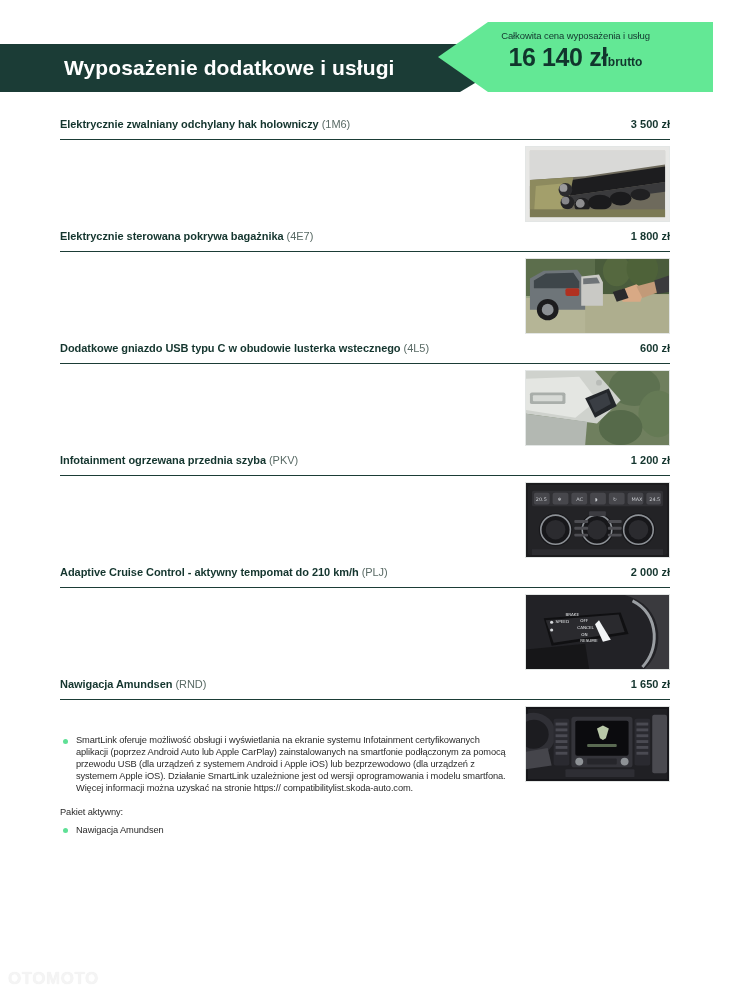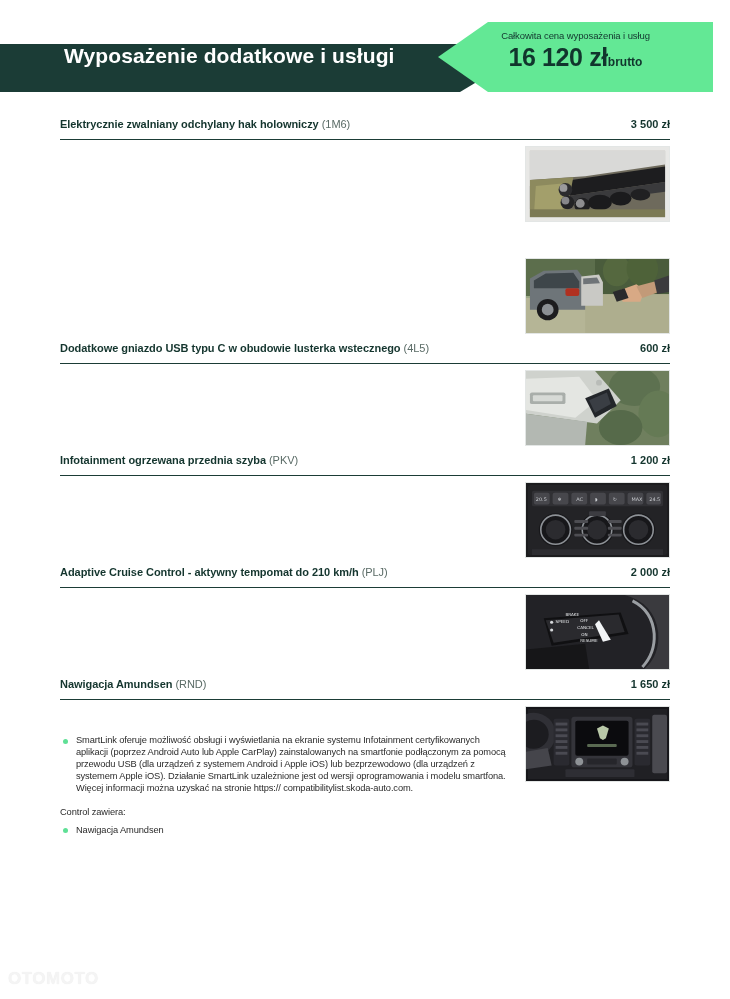--- a/index.html
+++ b/index.html
@@ -30,20 +30,21 @@
 
   .header-bar {
     position: absolute;
     left: 0;
     top: 22px;
     width: 500px;
     height: 48px;
     background: #1b3c36;
     clip-path: polygon(0 0, 460px 0, 500px 50%, 460px 100%, 0 100%);
     display: flex;
+    align-items: center;
   }
 
   .header-title {
     color: #ffffff;
     font-size: 21px;
     font-weight: bold;
     letter-spacing: 0.1px;
     padding-left: 64px;
     white-space: nowrap;
   }
@@ -219,21 +220,21 @@
 <div class="page">
 
   <div class="header">
     <div class="header-bar">
       <span class="header-title">Wyposażenie dodatkowe i usługi</span>
     </div>
 
     <div class="price-banner">
       <div class="price-caption">Całkowita cena wyposażenia i usług</div>
       <div class="price-amount">
-        <span>16 120 zł</span><span class="brutto">brutto</span>
+        <span>16 140 zł</span><span class="brutto">brutto</span>
       </div>
     </div>
   </div>
 
   <div class="content">
 
     <div class="row">
       <div class="row-head">
         <span class="row-label">
           <span>Elektrycznie zwalniany odchylany hak holowniczy</span>
@@ -258,20 +259,27 @@
           <circle cx="55" cy="58" r="4.5" fill="#8e8e90"></circle>
           <ellipse cx="75" cy="57" rx="12" ry="8" fill="#1b1b1d"></ellipse>
           <ellipse cx="96" cy="53" rx="11" ry="7" fill="#1b1b1d"></ellipse>
           <ellipse cx="116" cy="49" rx="10" ry="6" fill="#202022"></ellipse>
           <rect x="4" y="64" width="137" height="8" fill="#7c7a55"></rect>
         </svg>
       </div>
     </div>
 
     <div class="row">
+      <div class="row-head">
+        <span class="row-label">
+          <span>Elektrycznie sterowana pokrywa bagażnika</span>
+          <span class="code">(4E7)</span>
+        </span>
+        <span class="row-price">1 800 zł</span>
+      </div>
       <div class="row-photo">
         <svg viewBox="0 0 145 76" preserveAspectRatio="none">
           <rect width="145" height="76" fill="#9aa884"></rect>
           <rect x="0" y="0" width="145" height="38" fill="#5c6e4c"></rect>
           <rect x="70" y="0" width="75" height="42" fill="#4a5c3c"></rect>
           <ellipse cx="92" cy="12" rx="14" ry="16" fill="#55683f"></ellipse>
           <ellipse cx="118" cy="10" rx="16" ry="18" fill="#4e6239"></ellipse>
           <rect x="0" y="40" width="145" height="36" fill="#b5b596"></rect>
           <rect x="60" y="36" width="85" height="40" fill="#aeae8e"></rect>
           <path d="M4 20 L18 12 L52 11 L60 22 L60 52 L4 52 Z" fill="#6e7579"></path>
@@ -442,21 +450,21 @@
             <rect x="112" y="40" width="12" height="3"></rect>
             <rect x="112" y="46" width="12" height="3"></rect>
           </g>
           <rect x="128" y="8" width="15" height="60" rx="2" fill="#4a4a50"></rect>
           <rect x="40" y="64" width="70" height="8" rx="1" fill="#2e2e34"></rect>
         </svg>
       </div>
 
       <div class="detail">
         <div class="bullet-line">SmartLink oferuje możliwość obsługi i wyświetlania na ekranie systemu Infotainment certyfikowanych aplikacji (poprzez Android Auto lub Apple CarPlay) zainstalowanych na smartfonie podłączonym za pomocą przewodu USB (dla urządzeń z systemem Android i Apple iOS) lub bezprzewodowo (dla urządzeń z systemem Apple iOS). Działanie SmartLink uzależnione jest od wersji oprogramowania i modelu smartfona. Więcej informacji można uzyskać na stronie https:// compatibilitylist.skoda-auto.com.</div>
-        <div class="pakiet-label">Control zawiera:</div>
+        <div class="pakiet-label">Pakiet aktywny:</div>
         <div class="pakiet-item">Nawigacja Amundsen</div>
       </div>
     </div>
 
   </div>
 
   <div class="watermark">OTOMOTO</div>
 
 </div>
 

